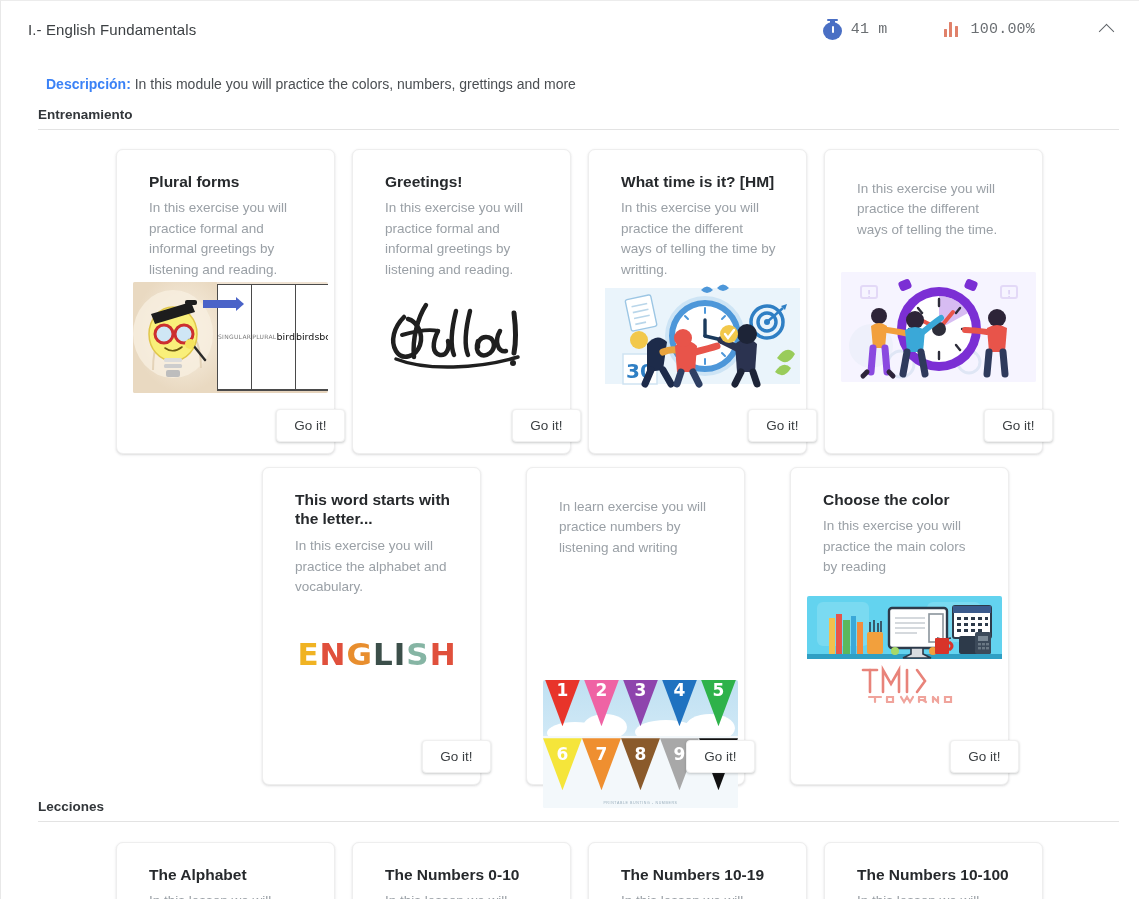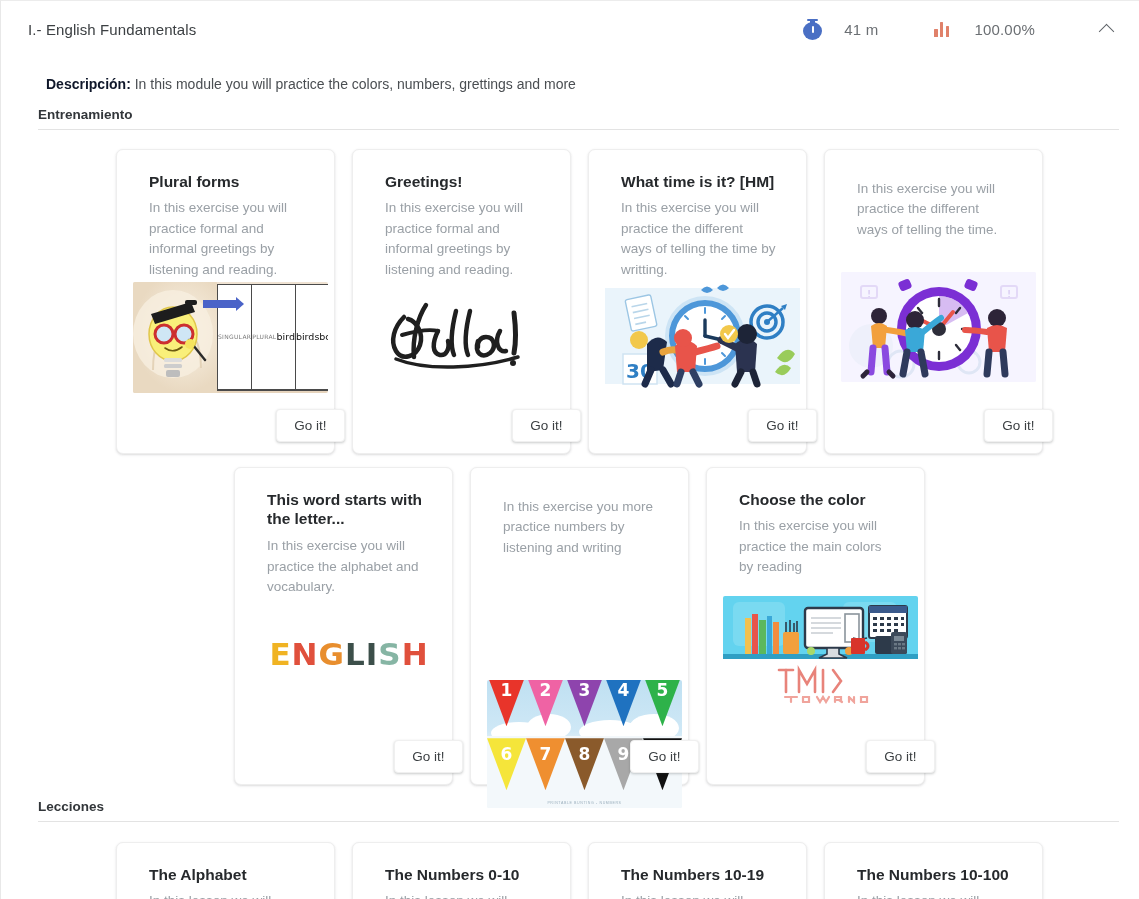--- a/index.html
+++ b/index.html
@@ -33,22 +33,23 @@
   }
   .header-right {
     margin-left: auto;
     display: flex;
     align-items: center;
     gap: 0px;
   }
   .stat {
     display: flex;
     align-items: center;
-    gap: 22px;
+    gap: 9px;
     margin-right: 56px;
+    font-family: Liberation Mono, monospace;
   }
   .stat-value {
     font-size: 15px;
     color: #6b6f73;
     letter-spacing: .2px;
   }
   
   .timer-icon { position: relative; width: 19px; height: 21px; }
   .timer-icon .body {
     position: absolute; left: 0; bottom: 0;
@@ -88,21 +89,21 @@
     transform: rotate(45deg);
     margin-top: 4px;
   }
   
   .description {
     padding: 18px 20px 0 38px;
     font-size: 14px;
     color: #4a4e52;
     line-height: 1.4;
   }
-  .description b { color: #0f172a; font-weight: bold; }
+  .description b { color: #3b82f6; font-weight: bold; }
   
   .section {
     margin-top: 12px;
     padding: 0 20px 0 30px;
   }
   .section-title {
     font-size: 13.5px;
     font-weight: bold;
     color: #32363a;
     padding-bottom: 7px;
@@ -121,21 +122,21 @@
   .card {
     position: relative;
     width: 219px;
     background: #ffffff;
     border: 1px solid #eeeeee;
     border-radius: 7px;
     box-shadow: 0 1px 3px rgba(60,64,67,.13), 0 1px 2px rgba(60,64,67,.06);
     padding: 22px 0 0 0;
   }
   .card-ex { height: 305px; }
-  .card-ex-tall { height: 318px; }
+  .card-ex-tall { height: 318px; margin-left: 28px; }
   .card-lesson { height: 120px; }
   .card-title {
     font-size: 15.5px;
     font-weight: bold;
     color: #26292c;
     line-height: 1.28;
     padding: 0 26px 0 32px;
   }
   .card-desc {
     font-size: 13.5px;
@@ -471,21 +472,21 @@
           <span style="color:#3c4f4a">L</span>
           <span style="color:#3c4f4a">I</span>
           <span style="color:#86b5a4">S</span>
           <span style="color:#e0503c">H</span>
         </div>
       </div>
       <button class="go-btn">Go it!</button>
     </div>
 
     <div class="card card-ex-tall">
-      <div class="card-desc">In this exercise you more practice numbers by listening and writing</div>
+      <div class="card-desc">In learn exercise you will practice numbers by listening and writing</div>
       <div class="card-media art-bunting" style="top:122px;">
         <div class="cloud" style="left:4px;  top:42px; width:56px; height:22px;"></div>
         <div class="cloud" style="left:40px; top:34px; width:44px; height:26px;"></div>
         <div class="cloud" style="left:92px; top:40px; width:62px; height:24px;"></div>
         <div class="cloud" style="left:142px;top:34px; width:50px; height:28px;"></div>
         <div style="position:absolute;left:0;top:56px;width:100%;height:72px;background:#f3f8fb;"></div>
         <div class="band" style="top:-6px;">
           <div class="flag">
               <div class="tri" style="background:#e8342a">
                 <span class="num">1</span>

